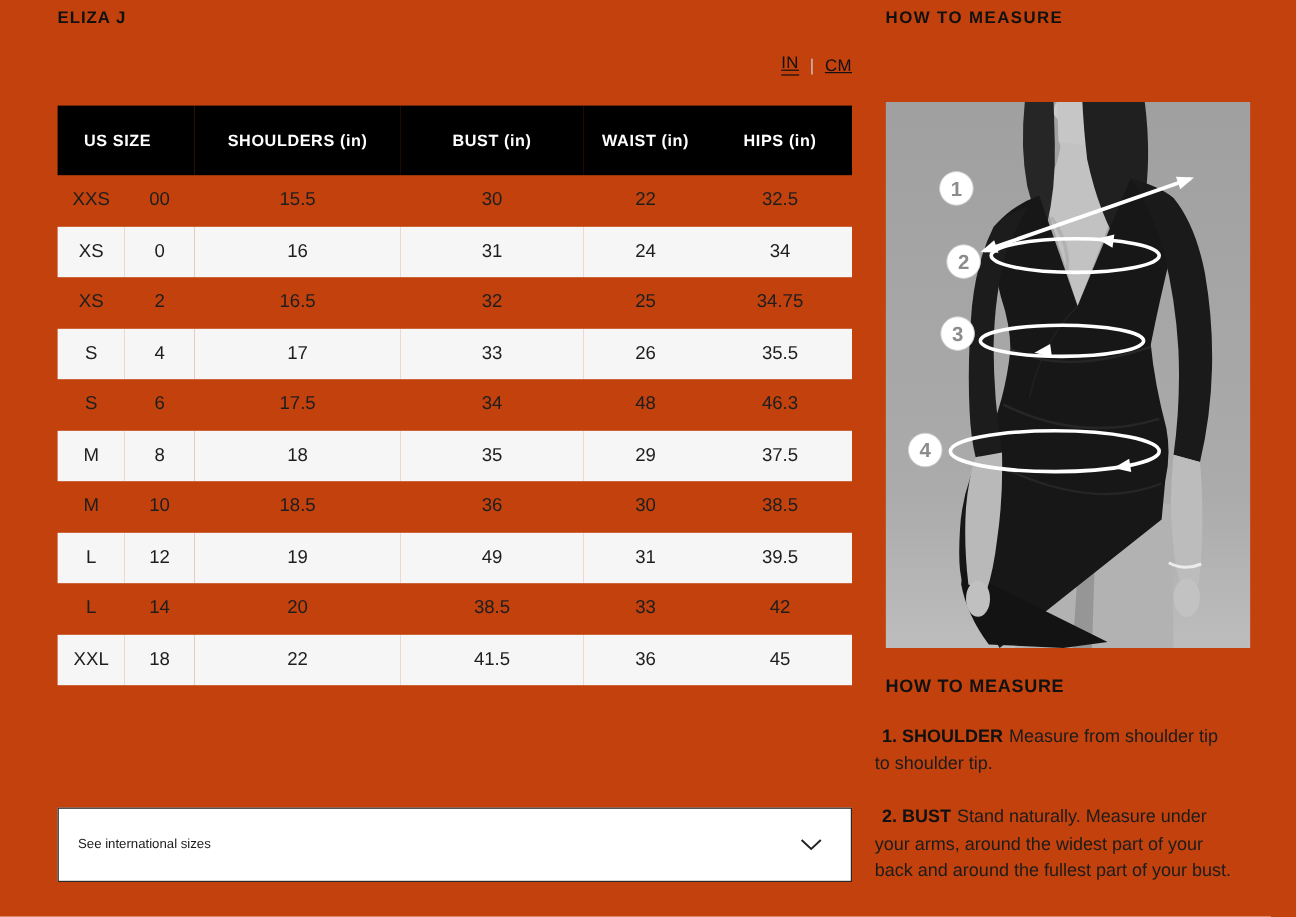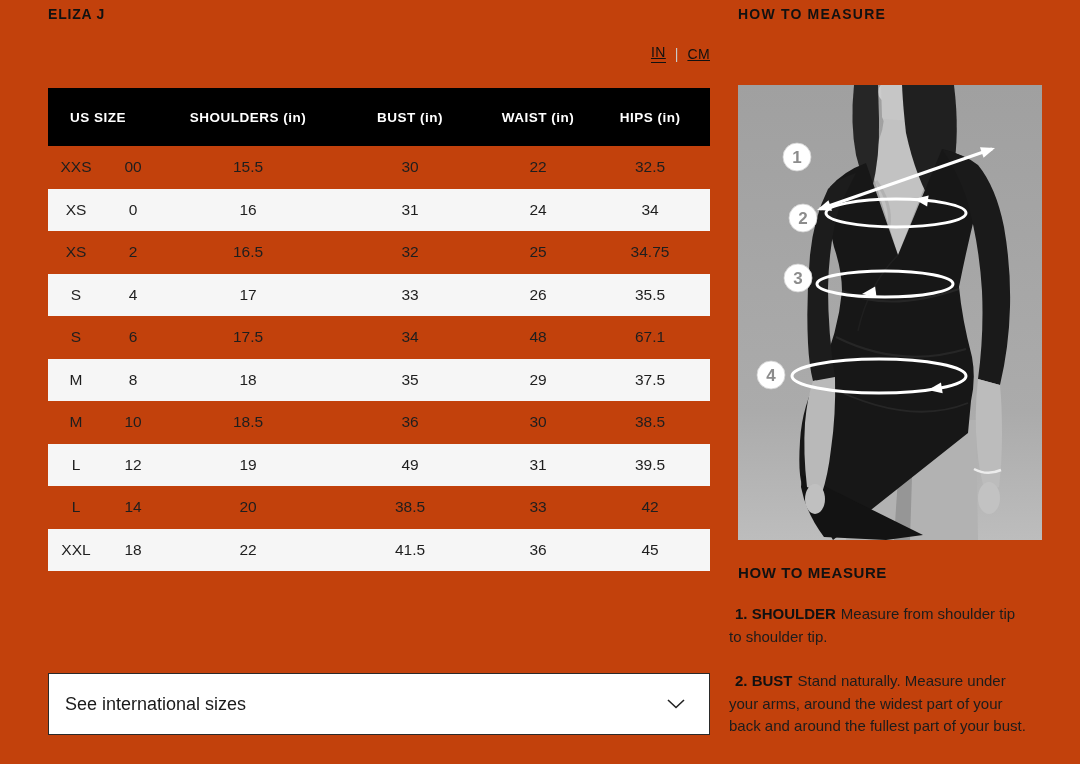--- a/index.html
+++ b/index.html
@@ -21,21 +21,21 @@
   table.size-table th.us-size { padding-right:14px;margin-left:34px; }
   table.size-table td { height:42.5px; font-size:15.5px; text-align:center; color:#1e1e1e; }
   table.size-table tbody tr:nth-child(even) { background:#f6f6f6; }
   col.c-letter { width:56px; } col.c-number { width:58px; }
   col.c-shoulders { width:172px; } col.c-bust { width:152px; }
   col.c-waist { width:104px; } col.c-hips { width:120px; }
 
   .intl-dropdown { position:absolute; left:48px; top:673px; width:662px; height:62px; background:#fff;
     border:1px solid #2a2a2a; display:flex; align-items:center; justify-content:space-between;
     padding:0 24px 0 16px; cursor:pointer; }
-  .intl-dropdown .label { font-size:18px; color:#1a1a1a; }
+  .intl-dropdown .label { font-size:11px; color:#1a1a1a; }
 
   
   .measure-heading-top { position:absolute; left:738px; top:6px; font-size:14px; font-weight:bold; letter-spacing:1.2px; color:#111; }
   .figure-wrap { position:absolute; left:738px; top:85px; width:304px; height:455px; }
   .figure-wrap svg { display:block; width:304px; height:455px; }
 
   .measure-bottom { position:absolute; left:729px; top:564px; width:300px; }
   .measure-bottom h3 { font-size:15px; font-weight:bold; letter-spacing:.6px; color:#111; margin-left:9px; }
   .measure-bottom p { margin-top:22px; font-size:15px; line-height:22.5px; color:#1c1c1c; text-indent:6px; }
   .measure-bottom p strong { color:#111; margin-right:5px; }
@@ -103,21 +103,21 @@
           <td>33</td>
           <td>26</td>
           <td>35.5</td>
         </tr>
       <tr>
           <td>S</td>
           <td>6</td>
           <td>17.5</td>
           <td>34</td>
           <td>48</td>
-          <td>67.1</td>
+          <td>46.3</td>
         </tr>
       <tr>
           <td>M</td>
           <td>8</td>
           <td>18</td>
           <td>35</td>
           <td>29</td>
           <td>37.5</td>
         </tr>
       <tr>

